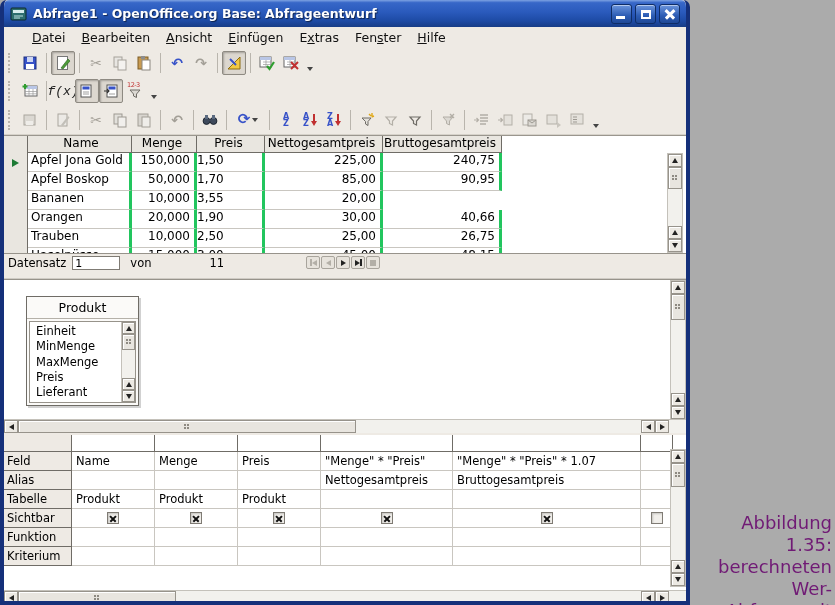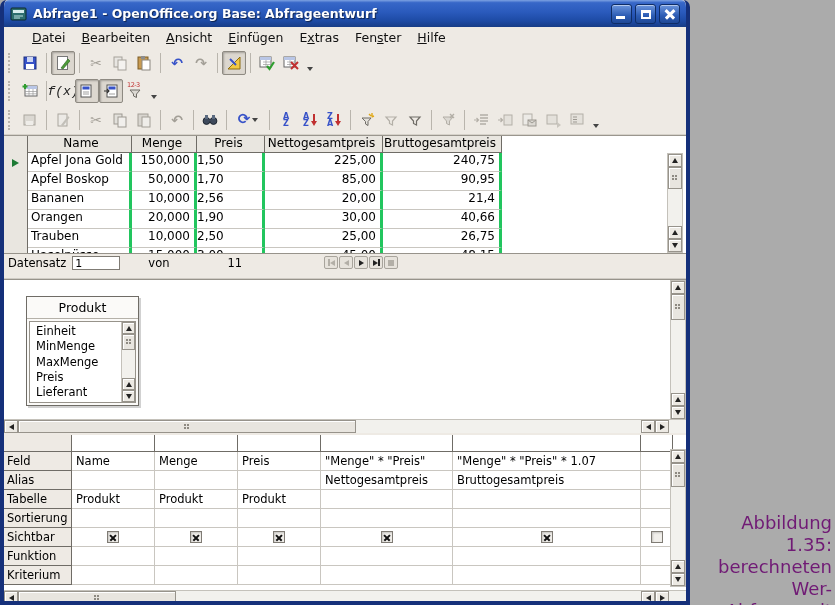--- a/index.html
+++ b/index.html
@@ -67,21 +67,21 @@
   .dots { width:6px; height:6px; background:radial-gradient(circle at 1px 1px,#8e8a82 1px,transparent 1.2px); background-size:3px 3px; }
   .t-u { width:0;height:0;border-left:3.5px solid transparent;border-right:3.5px solid transparent;border-bottom:5px solid #222; }
   .t-d { width:0;height:0;border-left:3.5px solid transparent;border-right:3.5px solid transparent;border-top:5px solid #222; }
   .t-l { width:0;height:0;border-top:3.5px solid transparent;border-bottom:3.5px solid transparent;border-right:5px solid #222; }
   .t-r { width:0;height:0;border-top:3.5px solid transparent;border-bottom:3.5px solid transparent;border-left:5px solid #222; }
   .flexfill { flex:1; }
 
   
   #recbar { height:18px; display:flex; align-items:center; background:#eeeae4; border-top:1px solid #97938b; font-size:11.5px; padding-left:4px; }
   #rec-input { width:48px; height:14px; background:#fff; border:1px solid #7f7b74; font-size:11px; padding-left:2px; margin-left:6px; }
-  #rec-von { margin-left:28px;text-align:center; } #rec-total { margin-left:58px; }
+  #rec-von { margin-left:10px;text-align:center; } #rec-total { margin-left:58px; }
   #rec-btns { display:flex; margin-left:82px; gap:1px; }
   .nav-btn { width:14px; height:13px; background:#e7e3dc; border:1px solid #a8a49c; border-radius:2px; display:flex; align-items:center; justify-content:center; }
   .nb-t { width:0;height:0;border-top:3px solid transparent;border-bottom:3px solid transparent; }
   .nb-r { border-left:5px solid #222; } .nb-l { border-right:5px solid #222; }
   .nb-bar { width:2px; height:7px; background:#222; } .dis .nb-l { border-right-color:#b3afa7; } .dis .nb-bar,.dis .nb-box { background:#b3afa7; border-color:#b3afa7; }
   .nb-box { width:6px; height:6px; border:1px solid #222; }
 
   
   #splitter { height:8px; background:#eeeae4; border-bottom:1px solid #cfcbc4; }
   #midpane { position:relative; height:140px; background:#fff; border-top:1px solid #97938b; }
@@ -425,23 +425,22 @@
         <div class="rc c-name">Apfel Boskop</div>
         <div class="rc c-menge">50,000</div>
         <div class="rc c-preis">1,70</div>
         <div class="rc c-netto">85,00</div>
         <div class="rc c-brutto">90,95</div>
       </div>
       <div class="r-row">
         <div class="rowhdr"></div>
         <div class="rc c-name">Bananen</div>
         <div class="rc c-menge">10,000</div>
-        <div class="rc c-preis">2,56</div>
+        <div class="rc c-preis">3,55</div>
         <div class="rc c-netto">20,00</div>
-        <div class="rc c-brutto">21,4</div>
       </div>
       <div class="r-row">
         <div class="rowhdr"></div>
         <div class="rc c-name">Orangen</div>
         <div class="rc c-menge">20,000</div>
         <div class="rc c-preis">1,90</div>
         <div class="rc c-netto">30,00</div>
         <div class="rc c-brutto">40,66</div>
       </div>
       <div class="r-row">
@@ -602,29 +601,20 @@
       <div class="g-row">
         <div class="gl">Tabelle</div>
         <div class="gc w1">Produkt</div>
         <div class="gc w2">Produkt</div>
         <div class="gc w3">Produkt</div>
         <div class="gc w4"></div>
         <div class="gc w5"></div>
         <div class="gc w6"></div>
       </div>
       <div class="g-row">
-        <div class="gl">Sortierung</div>
-        <div class="gc w1"></div>
-        <div class="gc w2"></div>
-        <div class="gc w3"></div>
-        <div class="gc w4"></div>
-        <div class="gc w5"></div>
-        <div class="gc w6"></div>
-      </div>
-      <div class="g-row">
         <div class="gl">Sichtbar</div>
         <div class="gc w1 cbcell">
             <div class="cb on"></div>
           </div>
         <div class="gc w2 cbcell">
             <div class="cb on"></div>
           </div>
         <div class="gc w3 cbcell">
             <div class="cb on"></div>
           </div>

